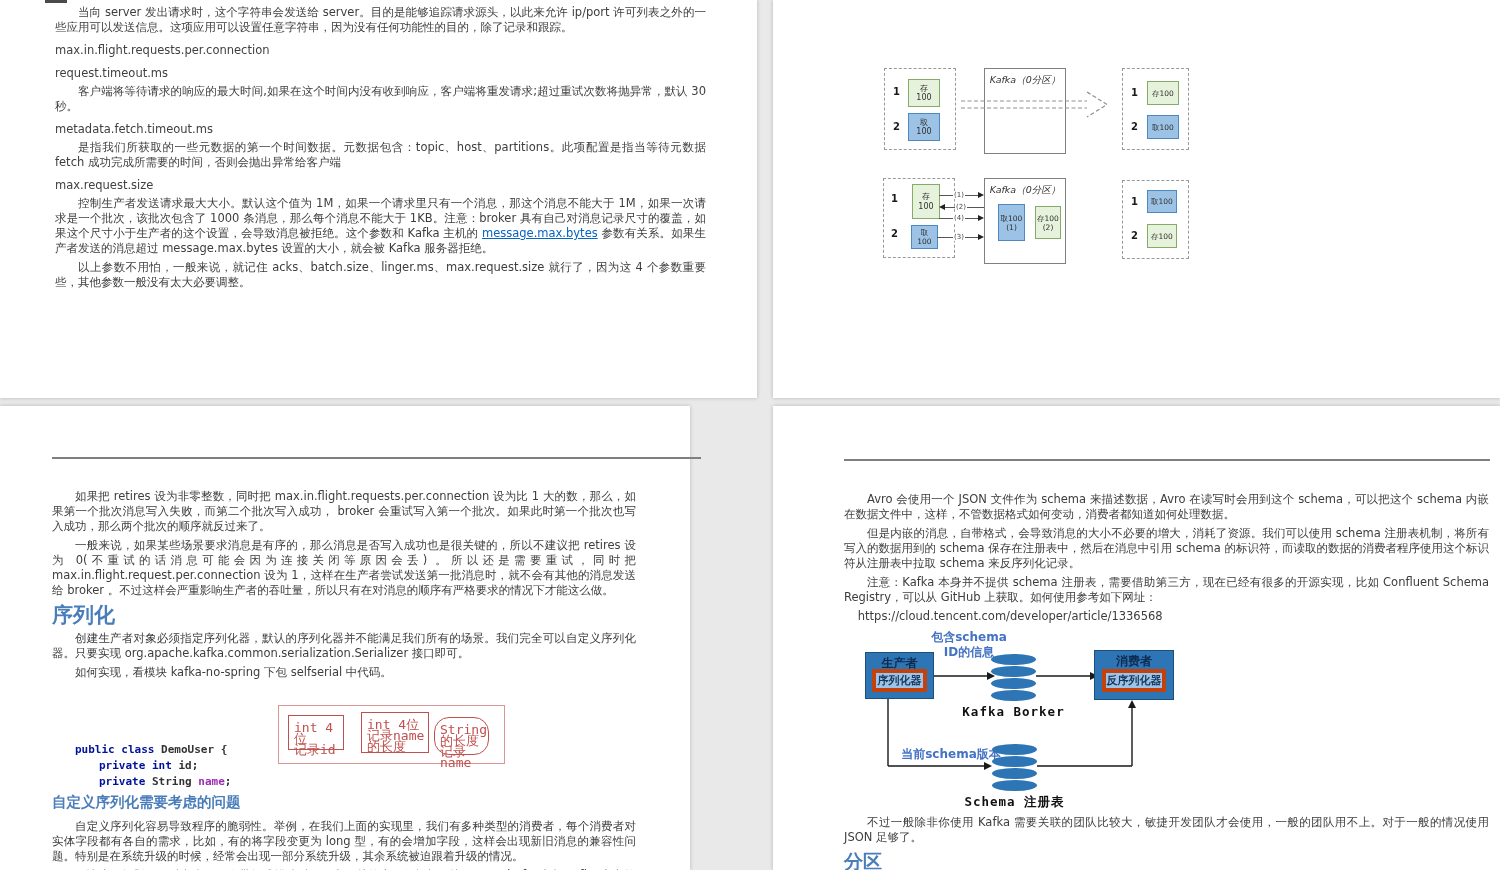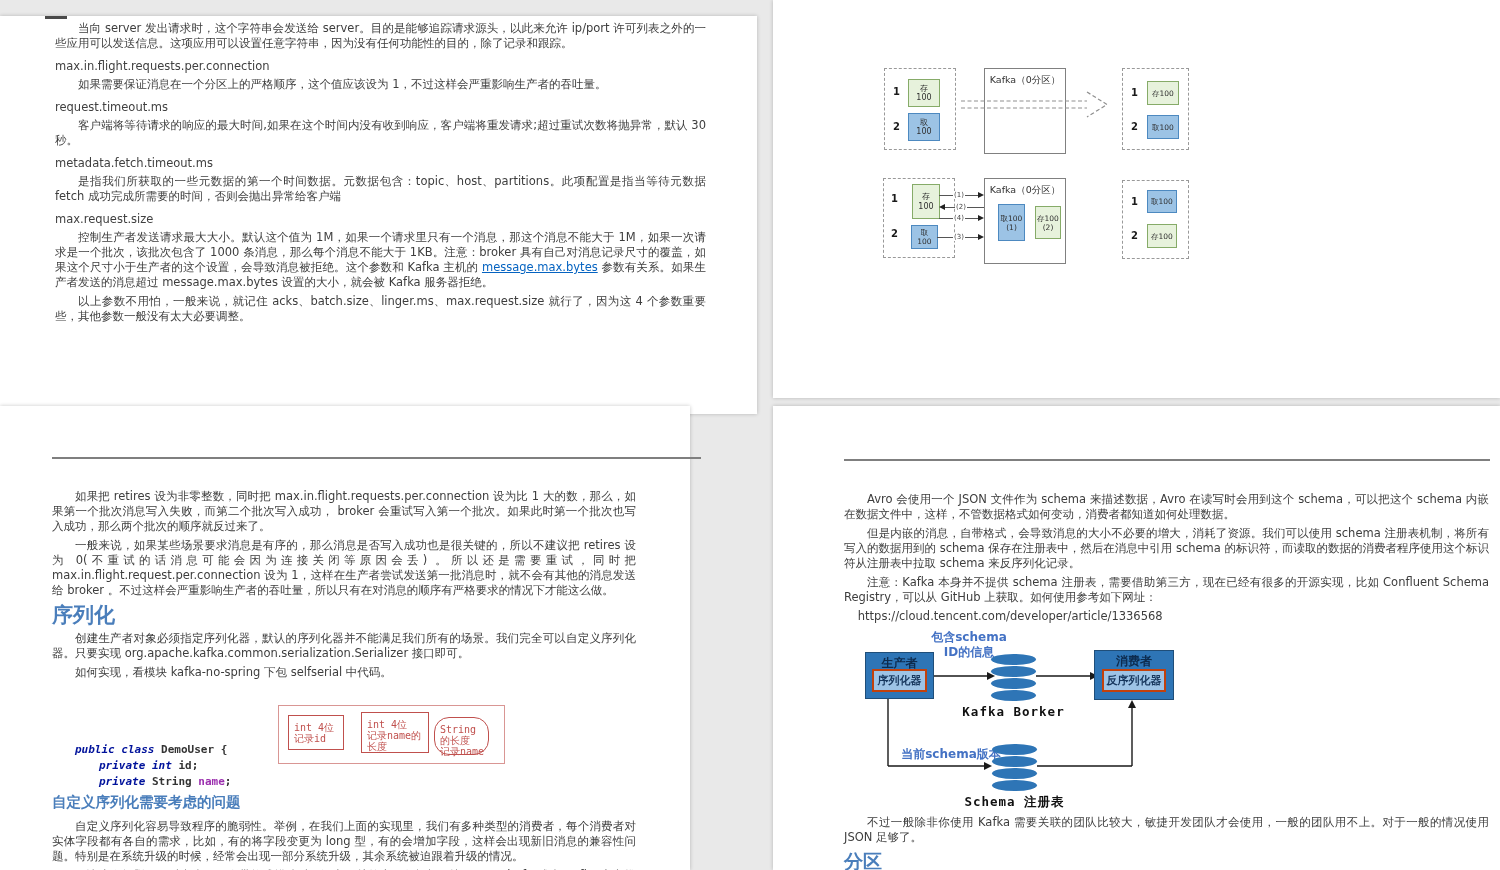--- a/index.html
+++ b/index.html
@@ -1,19 +1,19 @@
 <!DOCTYPE html>
 <html><head>
 <meta charset="utf-8">
 <style>
   html,body{margin:0;padding:0;}
   body{width:1500px;height:870px;position:relative;background:#e9e9e9;overflow:hidden;
        font-family:"DejaVu Sans",sans-serif;}
   .page{position:absolute;background:#ffffff;box-shadow:0 0 4px rgba(0,0,0,.22);}
-  #page-tl{left:0;top:16px;width:757px;height:398px;}
+  #page-tl{left:0;top:0;width:757px;height:398px;}
   #page-tr{left:773px;top:0;width:727px;height:398px;}
   #page-bl{left:0;top:406px;width:690px;height:464px;}
   #page-br{left:773px;top:406px;width:727px;height:464px;}
 
   
   .doc{color:#3d3d3d;font-size:11.5px;line-height:15px;text-align:justify;}
   .doc p{margin:0 0 4px 0;text-indent:2em;}
   .ph{margin:8px 0 3px 0;color:#404040;font-size:11.5px;text-indent:0;}
   .h1b{color:#4a7ebb;font-weight:bold;font-size:21px;line-height:26px;margin:2px 0 3px 0;text-indent:0;}
   .h1b.small{font-size:19px;line-height:24px;}
@@ -23,66 +23,65 @@
   .hrule{position:absolute;height:2px;background:#7f7f7f;}
   .frag{position:absolute;left:45px;top:0;width:22px;height:3px;background:#4a4a4a;}
 
   .tl-text{padding:5px 51px 0 55px;}
   .bl-text{padding:83px 54px 0 52px;}
   .br-text{padding:86px 11px 0 71px;}
 
   
   .dashedbox{position:absolute;border:1px dashed #999;background:#fff;}
   .solidbox{position:absolute;border:1px solid #808080;background:#fff;}
-  .ktitle{position:absolute;left:0;width:100%;top:5px;text-align:center;font-size:9.5px;color:#333;}
+  .ktitle{position:absolute;left:0;width:100%;top:5px;text-align:center;font-size:9.5px;color:#333;font-style:italic;}
   .num{position:absolute;font-size:10px;font-weight:bold;color:#1a1a1a;}
   .cell{position:absolute;text-align:center;color:#2f2f2f;display:flex;flex-direction:column;justify-content:center;box-sizing:border-box;}
   .cell.green{background:#e7f2dc;border:1px solid #86ab68;}
   .cell.blue{background:#9cc3e5;border:1px solid #4d89c0;}
   .cell .a{font-size:8px;line-height:9.5px;}
   .cell .s{font-size:7.5px;line-height:9px;}
   .aline{position:absolute;border-top:1px solid #555;height:0;}
   .alab{position:absolute;font-size:7px;color:#444;background:#fff;padding:0 1px;line-height:8px;}
   .tri{position:absolute;width:0;height:0;}
   .tri.r{border-left:6px solid #222;border-top:3.5px solid transparent;border-bottom:3.5px solid transparent;}
   .tri.l{border-right:6px solid #222;border-top:3.5px solid transparent;border-bottom:3.5px solid transparent;}
 
   
   .spacer{position:relative;}
   .codeblock{position:absolute;left:23px;top:58px;font-family:"DejaVu Sans Mono",monospace;
              font-size:11px;font-weight:bold;line-height:16px;color:#333;white-space:nowrap;text-indent:0;}
   .codeblock .ind{margin-left:24px;}
-  .kw{color:#00129b;font-style:italic;}
+  .kw{color:#00129b;}
   .nm{color:#9b2fae;}
   .rdo{position:absolute;border:1px solid #d99694;background:#fff;}
   .rdb{position:absolute;border:1px solid #c0504d;color:#c0504d;background:#fff;
-       font-family:"DejaVu Sans Mono",monospace;font-size:10px;line-height:11px;
+       font-family:"DejaVu Sans Mono",monospace;font-size:13px;line-height:11px;
        padding:6px 2px 0 5px;box-sizing:border-box;text-align:left;}
 
   
   .bigblue{position:absolute;background:#2e75b6;border:1px solid #1f4e79;box-sizing:border-box;}
   .bigblue .t{text-align:center;font-weight:bold;font-size:12px;color:#0d2b4e;margin-top:3px;}
-  .innerblue{position:absolute;background:#9dc3e6;border:2px solid #c2410c;color:#17375e;
+  .innerblue{position:absolute;background:#9dc3e6;border:4px solid #c2410c;color:#17375e;
              font-weight:bold;font-size:11px;text-align:center;box-sizing:border-box;
              display:flex;align-items:center;justify-content:center;}
   .cyl .band{width:45px;height:11px;border-radius:50%/50%;background:#2e75b6;margin-bottom:1px;}
   .cyl{position:absolute;}
   .bluelab{position:absolute;color:#4472c4;font-weight:bold;font-size:12px;line-height:15px;text-align:center;}
   .dblab{position:absolute;font-family:"DejaVu Sans Mono",monospace;font-weight:bold;font-size:12.5px;
          color:#111;text-align:center;letter-spacing:1px;}
 </style>
 </head>
 <body>
 
 <div class="page" id="page-tl">
   <div class="frag"></div>
   <div class="doc tl-text">
     <p>当向 server 发出请求时，这个字符串会发送给 server。目的是能够追踪请求源头，以此来允许 ip/port 许可列表之外的一些应用可以发送信息。这项应用可以设置任意字符串，因为没有任何功能性的目的，除了记录和跟踪。</p>
     <div class="ph">max.in.flight.requests.per.connection</div>
-    <p>如果需要保证消息在一个分区上的严格顺序，这个值应该设为 1，不过这样会严重影响生产者的吞吐量。</p>
     <div class="ph">request.timeout.ms</div>
     <p>客户端将等待请求的响应的最大时间,如果在这个时间内没有收到响应，客户端将重发请求;超过重试次数将抛异常，默认 30 秒。</p>
     <div class="ph">metadata.fetch.timeout.ms</div>
     <p>是指我们所获取的一些元数据的第一个时间数据。元数据包含：topic、host、partitions。此项配置是指当等待元数据 fetch 成功完成所需要的时间，否则会抛出异常给客户端</p>
     <div class="ph">max.request.size</div>
     <p><span>控制生产者发送请求最大大小。默认这个值为 1M，如果一个请求里只有一个消息，那这个消息不能大于 1M，如果一次请求是一个批次，该批次包含了 1000 条消息，那么每个消息不能大于 1KB。注意：broker 具有自己对消息记录尺寸的覆盖，如果这个尺寸小于生产者的这个设置，会导致消息被拒绝。这个参数和 Kafka 主机的 </span><a class="doclink">message.max.bytes</a><span> 参数有关系。如果生产者发送的消息超过 message.max.bytes 设置的大小，就会被 Kafka 服务器拒绝。</span></p>
     <p>以上参数不用怕，一般来说，就记住 acks、batch.size、linger.ms、max.request.size 就行了，因为这 4 个参数重要些，其他参数一般没有太大必要调整。</p>
   </div>
 </div>
 

